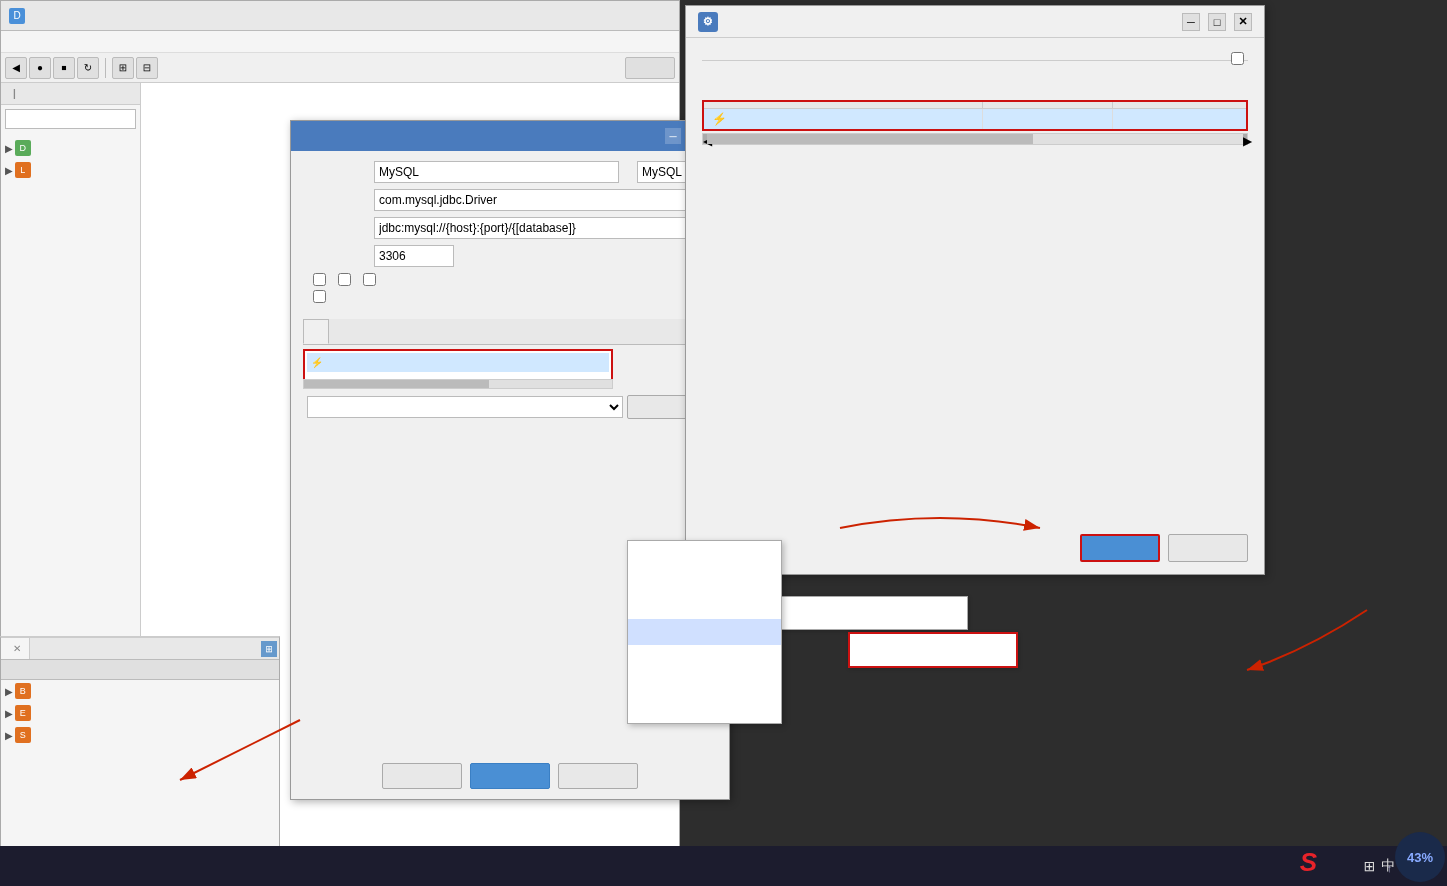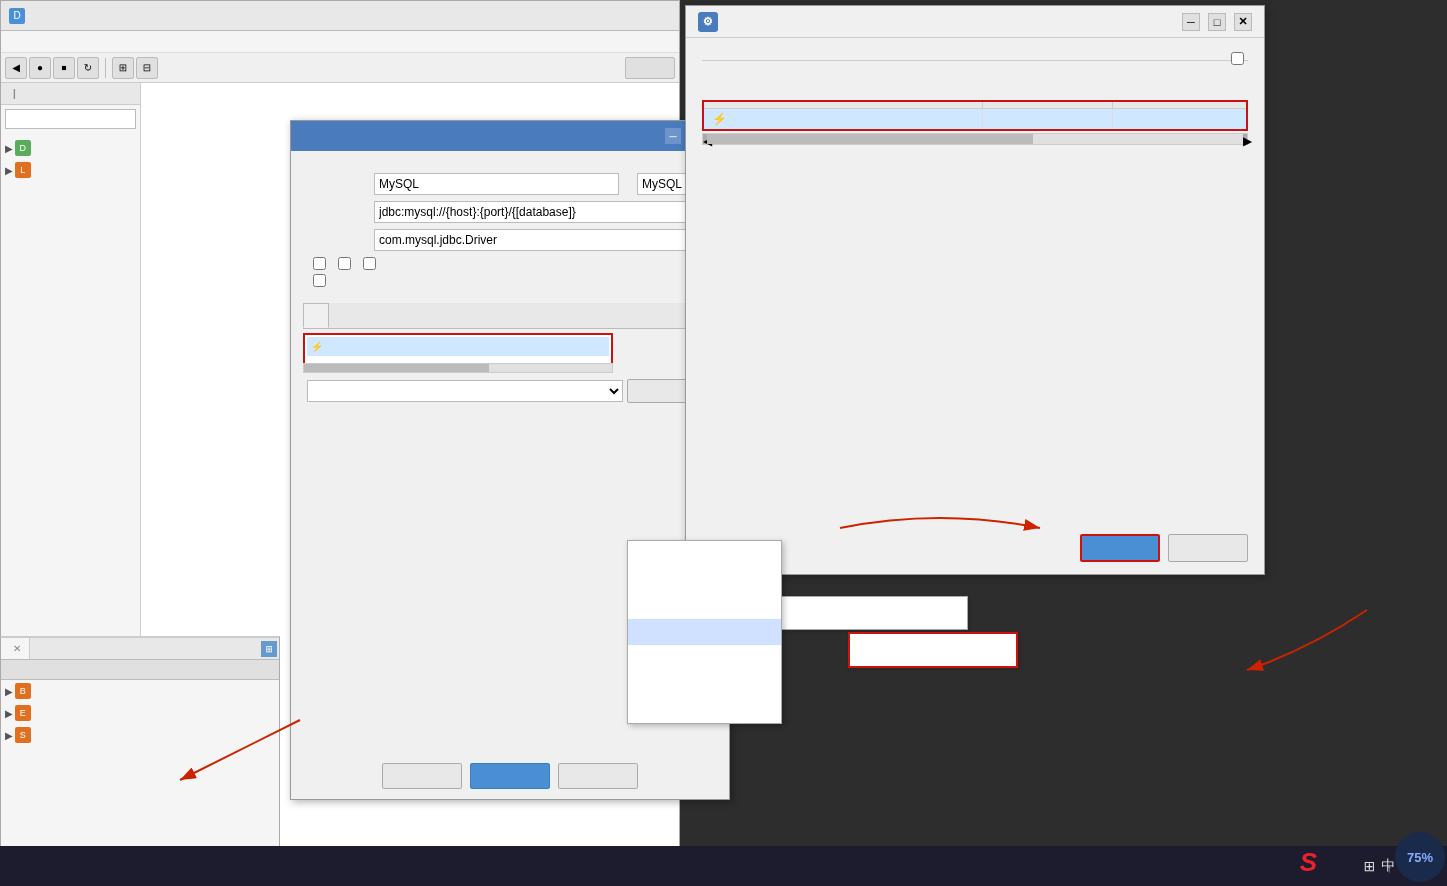--- a/index.html
+++ b/index.html
@@ -261,21 +261,21 @@
       background: #4a7bbd;
       color: white;
       display: flex;
       align-items: center;
       padding: 0 8px;
       font-size: 13px;
       font-weight: bold;
     }
 
     .dialog-body {
-      padding: 16px 12px;
+      padding: 4px 12px;
     }
 
     .section-label {
       font-size: 12px;
       font-weight: bold;
       margin-bottom: 6px;
       color: #333;
     }
 
     .form-row {
@@ -753,28 +753,32 @@
 
     <div class="form-row">
       <span class="form-label"></span>
       <input class="form-input" type="text" value="MySQL" style="">
       <span style="margin-left:6px;font-size:12px;color:#333;"></span>
       <input class="form-input" type="text" value="MySQL" style="max-width: 80px;">
     </div>
 
     <div class="form-row">
       <span class="form-label"></span>
-      <input class="form-input form-input-wide" type="text" value="jdbc:mysql://{host}:{port}/{[database]}" style="">
+      <input class="form-input form-input-wide" type="text" value="com.mysql.jdbc.Driver" style="">
     </div>
 
     <div class="form-row">
       <span class="form-label"></span>
-      <input class="form-input form-input-wide" type="text" value="com.mysql.jdbc.Driver" style="">
-    </div>
-
+      <input class="form-input form-input-wide" type="text" value="jdbc:mysql://{host}:{port}/{[database]}" style="">
+    </div>
+
+    <div class="form-row">
+      <span class="form-label"></span>
+      <input class="form-input" type="text" value="3306" style="max-width: 80px;">
+    </div>
 
     <div class="checkbox-row">
       <input type="checkbox" style="">
       <label></label>
       <input type="checkbox" style="">
       <label></label>
       <input type="checkbox" style="">
       <label></label>
     </div>
     <div class="checkbox-row">
@@ -960,15 +964,15 @@
 <div class="bg-taskbar">
   <span class="tray-item">⊞</span>
   <span class="tray-item">中</span>
   <span class="tray-item">°</span>
   <span class="tray-item">,</span>
   <span class="tray-item">☺</span>
 </div>
 
 <div style="position:absolute;bottom:8px;right:130px;font-size:26px;font-weight:bold;color:#e8232a;z-index:200;font-style:italic;">S</div>
 
-<div class="percentage-display">75%</div>
+<div class="percentage-display">43%</div>
 
 <div style="position:absolute;bottom:12px;right:55px;color:#aac;font-size:11px;z-index:200;">↑</div>
 
 </body></html>

